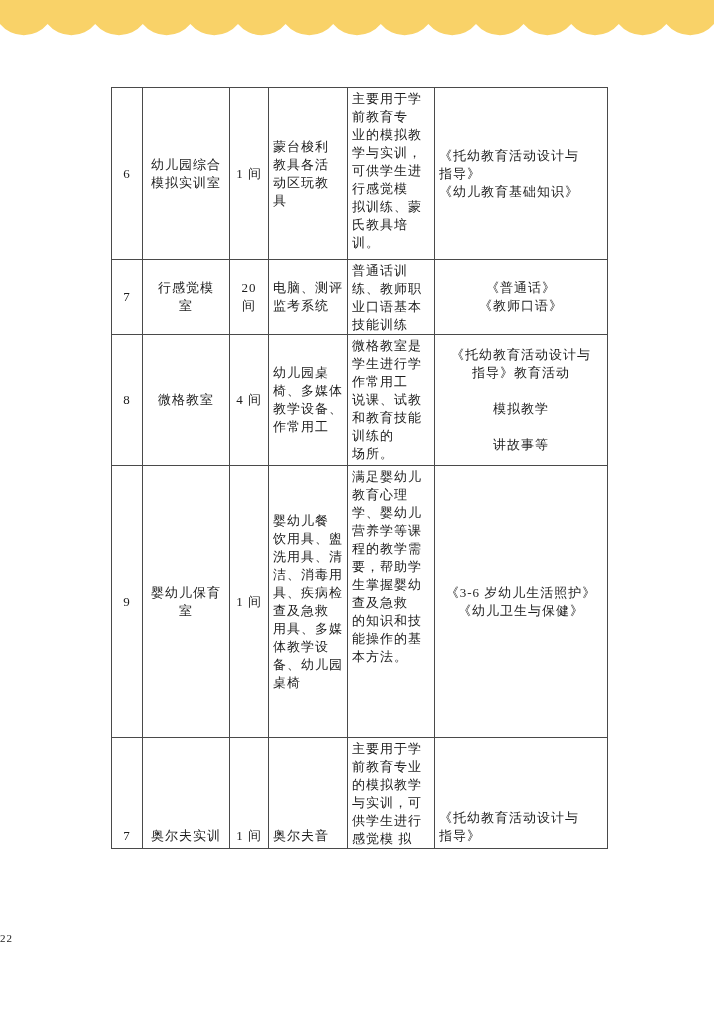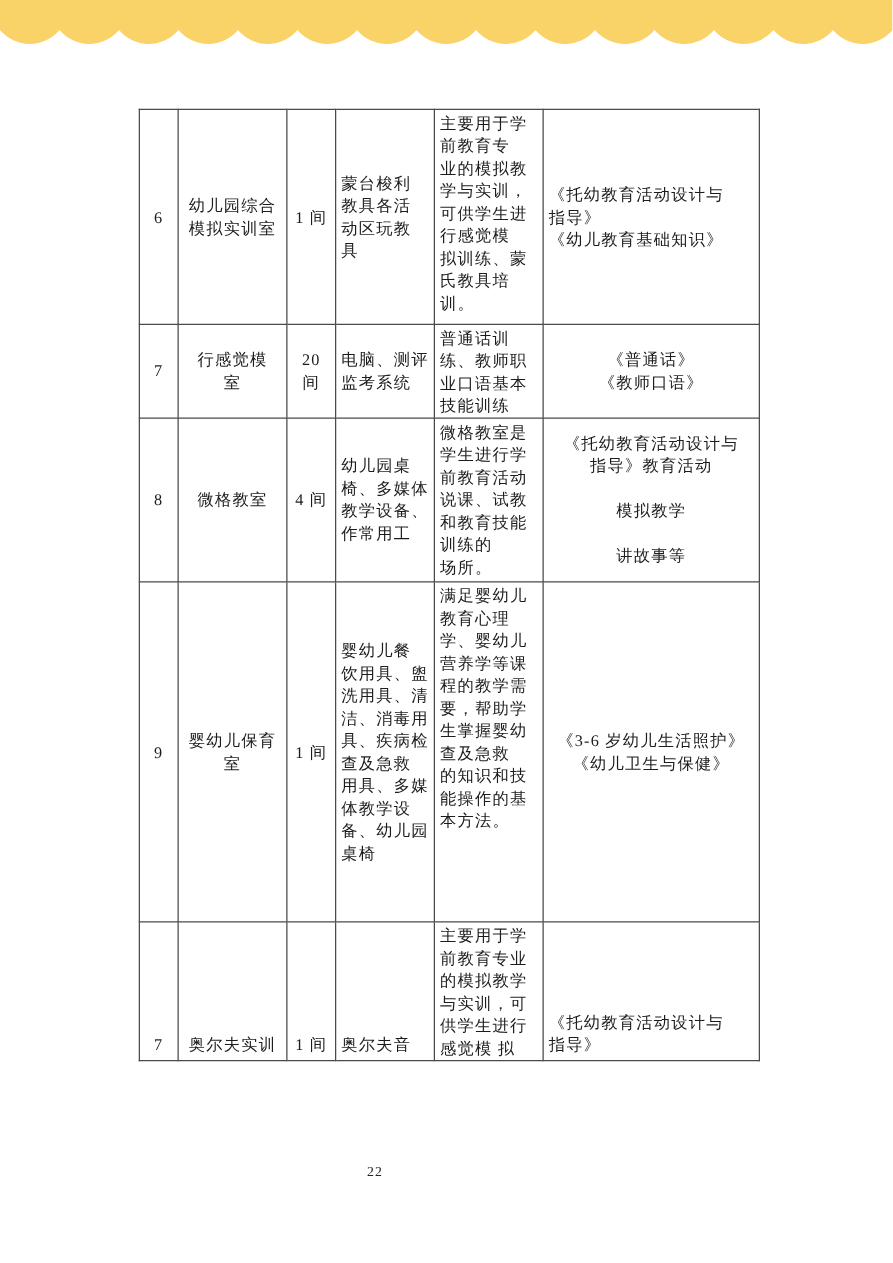--- a/index.html
+++ b/index.html
@@ -17,21 +17,21 @@
     border:1px solid #4a4a4a;
     font-size:13px;line-height:18px;letter-spacing:1px;
     white-space:pre-line;padding:0 2px;overflow:hidden;
     text-align:center;vertical-align:middle;
   }
   td.tl{text-align:left;padding-left:4px;}
   td.vt{vertical-align:top;padding-top:2px;}
   td.vb{vertical-align:bottom;padding-bottom:3px;}
   .page-number{
     position:absolute;top:932px;left:0;width:600px;
-    text-align:center;font-size:11px;letter-spacing:1px;color:#222;
+    font-size:11px;letter-spacing:1px;color:#222;
   }
 </style>
 </head>
 <body>
 
 <svg class="scallop-border" viewBox="0 0 714 42" xmlns="http://www.w3.org/2000/svg" aria-hidden="true">
   <path d="M0 0 H714 V24
            A31 31 0 0 1 666.4 24 A31 31 0 0 1 618.8 24 A31 31 0 0 1 571.2 24
            A31 31 0 0 1 523.6 24 A31 31 0 0 1 476 24 A31 31 0 0 1 428.4 24
            A31 31 0 0 1 380.8 24 A31 31 0 0 1 333.2 24 A31 31 0 0 1 285.6 24
@@ -89,21 +89,21 @@
     <tr style="height:131px">
       <td>8</td>
       <td>微格教室</td>
       <td>4 间</td>
       <td class="tl">幼儿园桌
 椅、多媒体
 教学设备、
 作常用工</td>
       <td class="vt tl">微格教室是
 学生进行学
-前教育活动
+作常用工
 说课、试教
 和教育技能
 训练的
 场所。</td>
       <td>《托幼教育活动设计与
 指导》教育活动
 
 模拟教学
 
 讲故事等</td>

